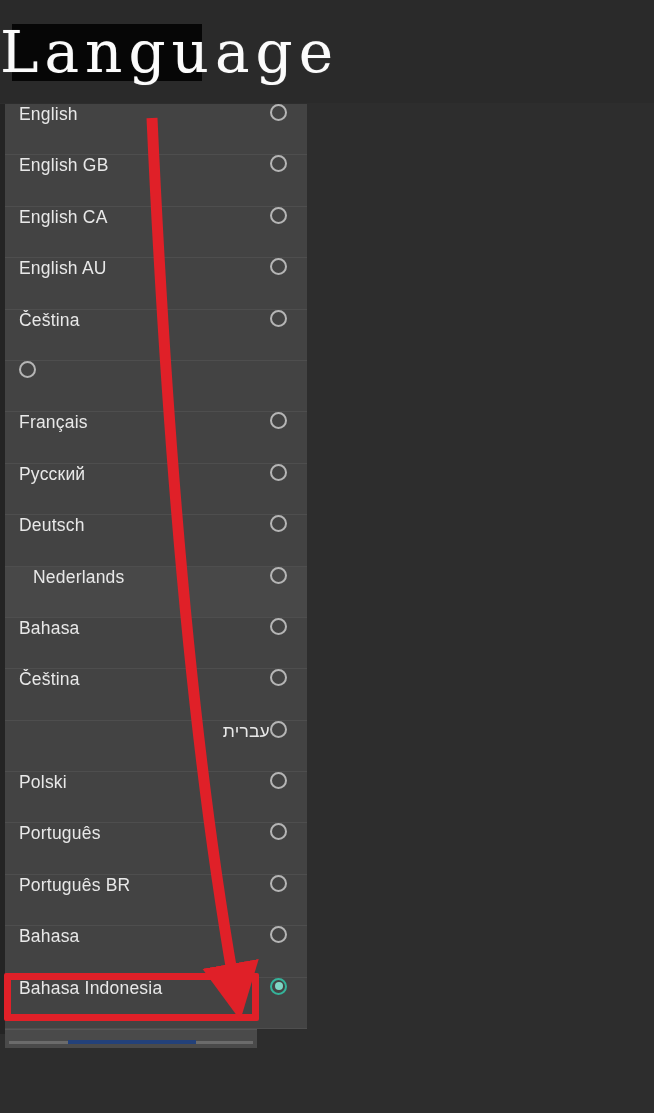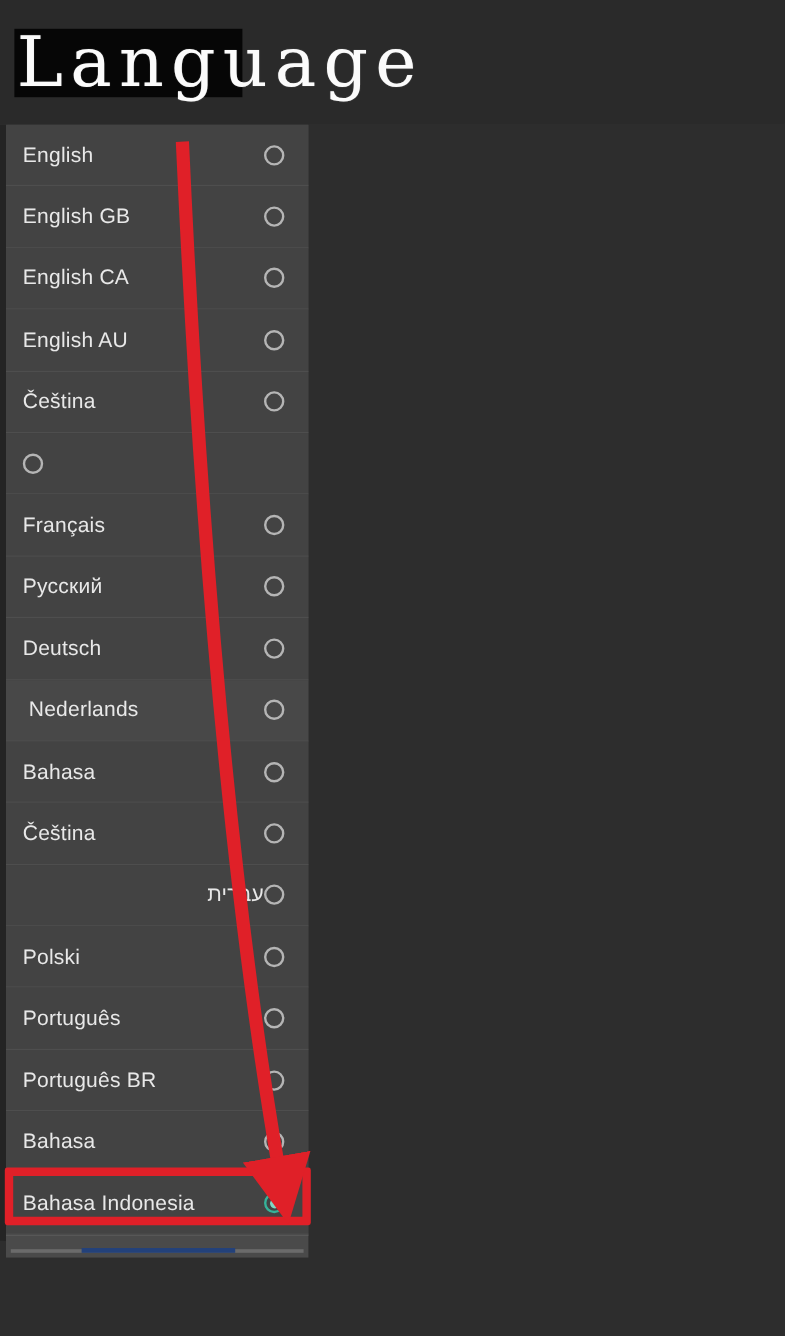--- a/index.html
+++ b/index.html
@@ -35,21 +35,21 @@
   #title-blackbox {
     position: absolute;
     left: 12px;
     top: 24px;
     width: 190px;
     height: 57px;
     background: #060606;
   }
   #page-title {
     position: absolute;
-    left: 14px;
+    left: 0;
     top: 12px;
     width: 600px;
     height: 80px;
     line-height: 80px;
     font-family: "DejaVu Serif", "Liberation Serif", serif;
     font-size: 58px;
     letter-spacing: 6px;
     color: #fbfbfb;
     white-space: nowrap;
     text-shadow: 0 0 1px rgba(255,255,255,0.35);
@@ -77,32 +77,31 @@
     top: 104px;
     width: 3px;
     height: 930px;
     background: #3a3a3a;
     opacity: .6;
   }
 
   .lang-row {
     position: relative;
     box-sizing: border-box;
-    width: 252px;
+    width: 302px;
     height: 51.4px;
     background: #434343;
     border-bottom: 1px solid #4e4e4e;
     display: flex;
-    align-items: center;
     padding-left: 14px;
     padding-right: 12px;
   }
   .lang-row.shifted {
     background: #484848;
-    padding-left: 19px;
+    padding-left: 28px;
   }
   .lang-label {
     flex: 1 1 auto;
     color: #e8e8e8;
     font-size: 17.5px;
     font-family: "Liberation Sans", sans-serif;
     letter-spacing: .2px;
     white-space: nowrap;
     overflow: hidden;
   }

